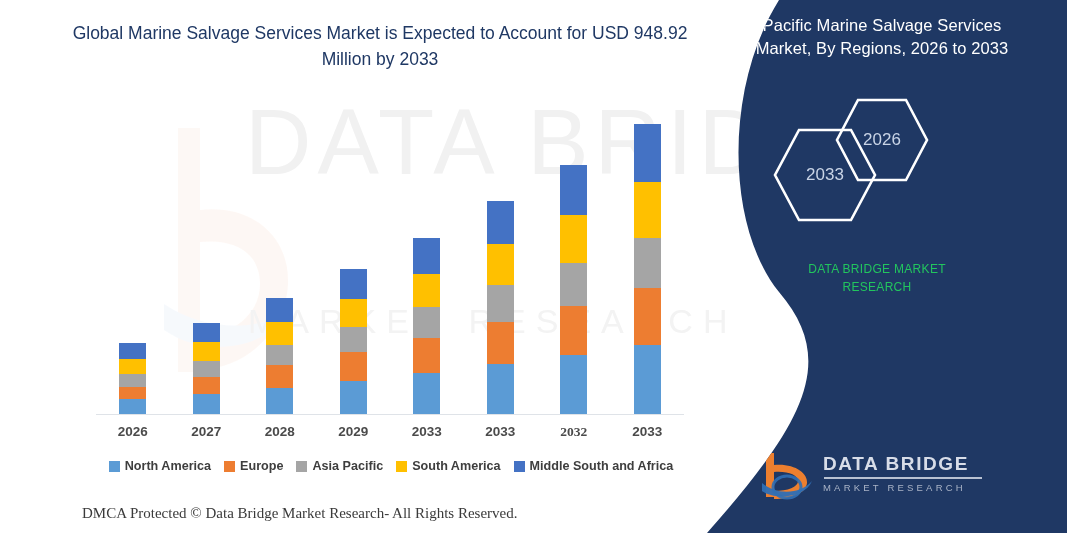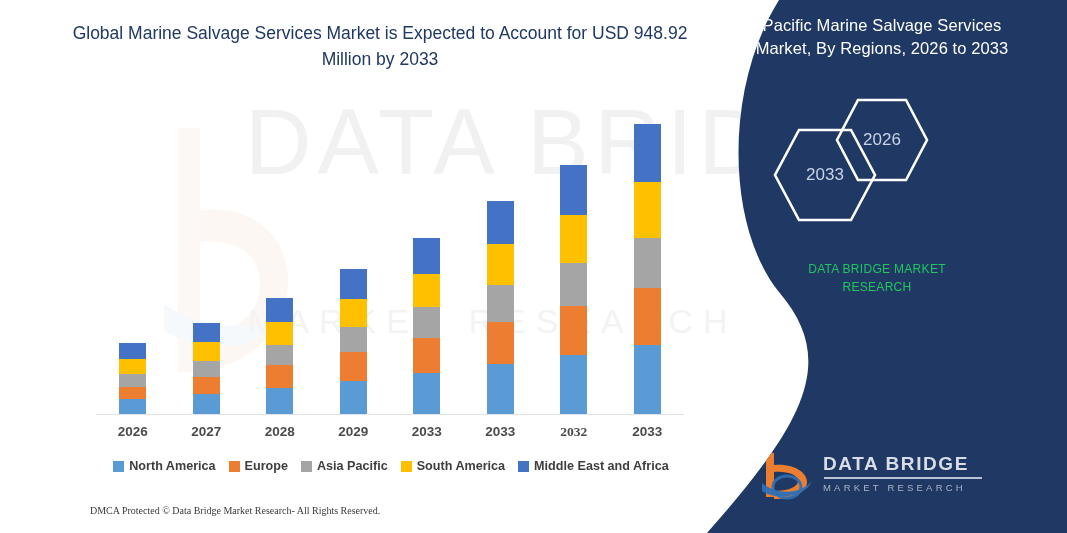--- a/index.html
+++ b/index.html
@@ -99,21 +99,21 @@
     display:flex; align-items:center; justify-content:center; gap:13px;
   }
   .legend-item { display:flex; align-items:center; gap:5px; }
   .legend-swatch { width:11px; height:11px; display:inline-block; }
   .legend-text { color:#3e3e3e; font-size:12.6px; font-weight:bold; white-space:nowrap; }
 
   
   #footer { position:absolute; left:0; top:505px; width:760px; height:22px; }
   #footer-left {
     position:absolute; left:82px; top:0;
-    font-family:"Liberation Serif", serif; font-size:10px; color:#3a3a3a; white-space:nowrap;margin-left:8px;
+    font-family:"Liberation Serif", serif; font-size:15px; color:#3a3a3a; white-space:nowrap;
   }
   #footer-right {
     position:absolute; left:428px; top:0;
     font-family:"Liberation Serif", serif; font-size:9.6px; color:#3a3a3a; white-space:nowrap;
   }
 </style>
 </head>
 <body>
 
 <div id="canvas">
@@ -217,21 +217,21 @@
         <div class="legend-item">
           <span class="legend-swatch" style="background: rgb(165, 165, 165);"></span>
           <span class="legend-text">Asia Pacific</span>
         </div>
         <div class="legend-item">
           <span class="legend-swatch" style="background: rgb(255, 192, 0);"></span>
           <span class="legend-text">South America</span>
         </div>
         <div class="legend-item">
           <span class="legend-swatch" style="background: rgb(68, 114, 196);"></span>
-          <span class="legend-text">Middle East and Africa</span>
+          <span class="legend-text">Middle South and Africa</span>
         </div>
       </div>
 
     <div id="footer">
       <div id="footer-left">DMCA Protected © Data Bridge Market Research-  All Rights Reserved.</div>
     </div>
   </div>
 
   <div id="right-panel">
 

